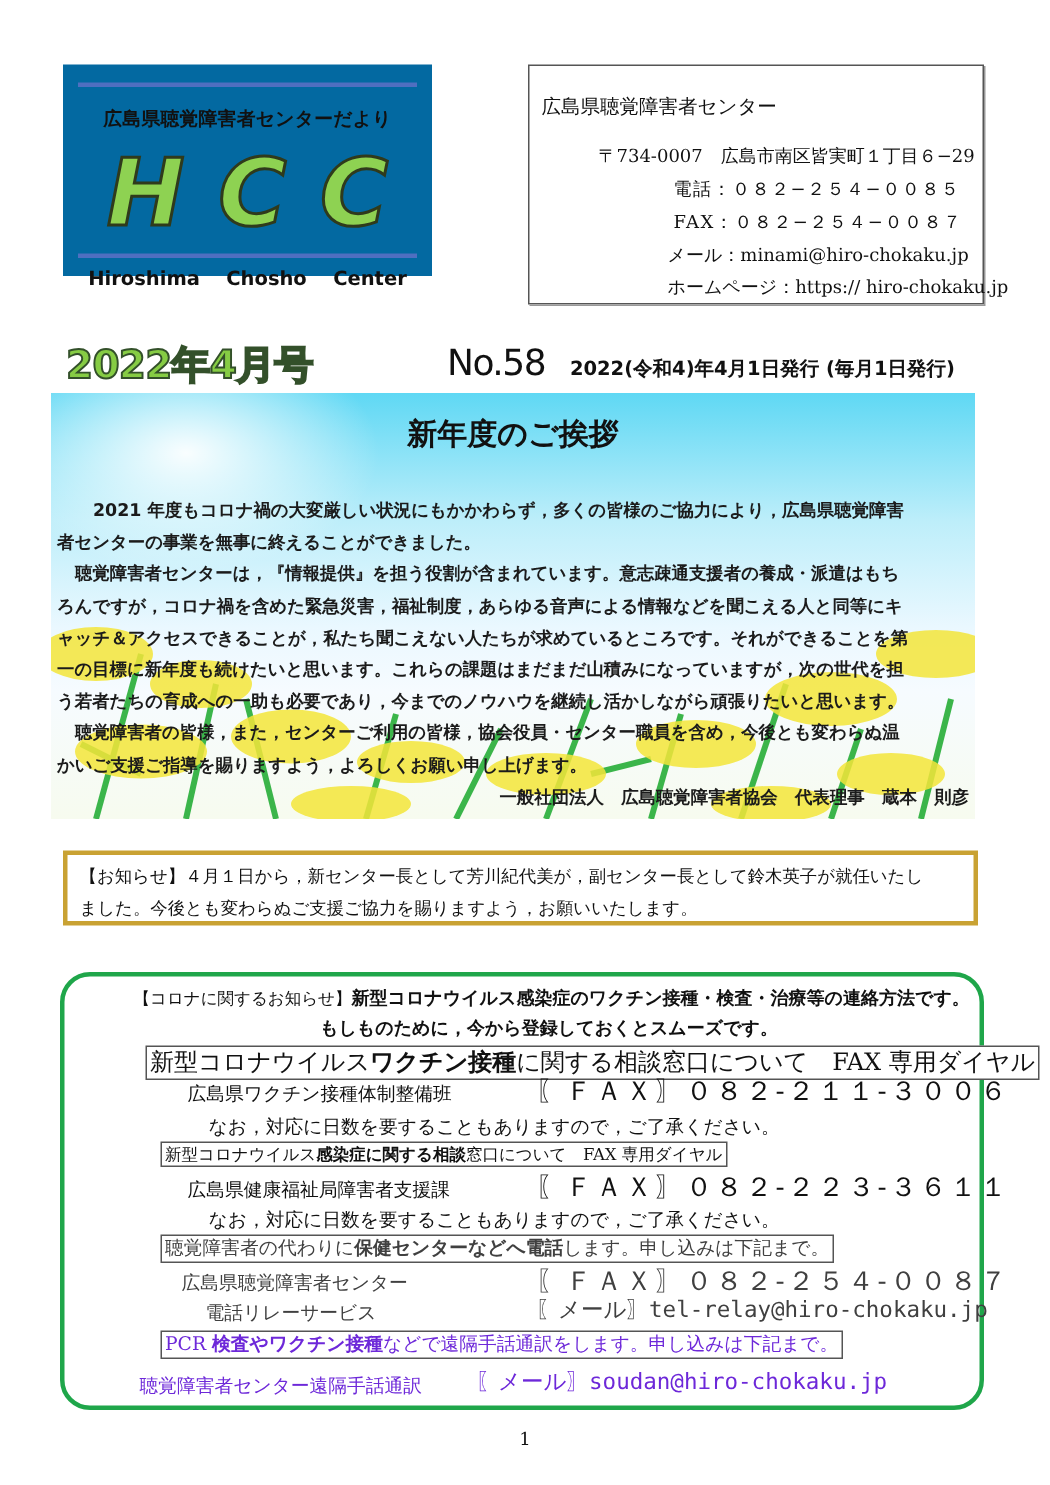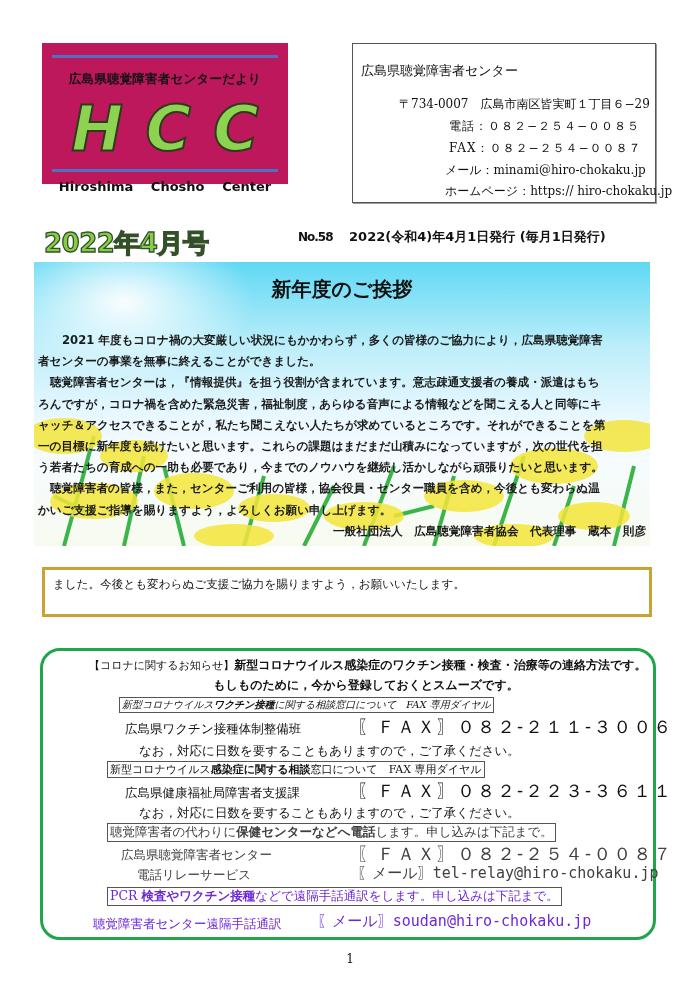--- a/index.html
+++ b/index.html
@@ -2,37 +2,37 @@
 <html><head>
 <meta charset="utf-8">
 <style>
   html, body { margin:0; padding:0; background:#ffffff; }
   body { width:700px; height:990px; position:relative; overflow:hidden;
          font-family:"DejaVu Sans", sans-serif; color:#111; }
   .serif { font-family:"DejaVu Serif", "Liberation Serif", serif; }
   .mono { font-family:"DejaVu Sans Mono", "Liberation Mono", monospace; }
 
   
-  .logo { position:absolute; left:42px; top:43px; width:246px; height:141px; background:#be185d; }
+  .logo { position:absolute; left:42px; top:43px; width:246px; height:141px; background:#0369a1; }
   .logo .bar { position:absolute; left:10px; right:10px; height:3px; background:#4f6fc0; }
   .logo .bar.top { top:12px; } .logo .bar.bot { bottom:12px; }
   .logo .subtitle { position:absolute; top:28px; left:0; right:0; text-align:center; font-size:12.5px; font-weight:bold; letter-spacing:0.2px; }
   .logo .letters { position:absolute; top:55px; left:0; right:0; display:flex; justify-content:space-around; padding:0 18px; }
   .logo .letter { font-size:62px; font-weight:900; font-style:italic; color:#8ed252; -webkit-text-stroke:2px #2f3a1c; line-height:1; font-family:"DejaVu Sans", sans-serif; }
   .logo .words { position:absolute; top:136px; left:0; right:0; display:flex; justify-content:space-around; padding:0 8px; font-size:13px; font-weight:bold; }
 
   .issue-big { position:absolute; left:44px; top:226px; font-size:26px; font-weight:900; color:#86cc44; -webkit-text-stroke:1.3px #33502a; letter-spacing:-0.5px; }
 
   
   .addr { position:absolute; left:352px; top:43px; width:302px; height:158px; border:1px solid #555; box-shadow:1px 1px 0 #999; }
   .addr .org { position:absolute; left:8px; top:18px; font-size:13px; }
   .addr .line { position:absolute; font-size:12px; white-space:nowrap; }
 
   .issue-line { position:absolute; left:298px; top:228px; font-size:13px; font-weight:bold; white-space:nowrap; }
-  .issue-line .no { font-size:12px; font-weight:700; letter-spacing:-1px; margin-right:12px;text-align:right; }
+  .issue-line .no { font-size:24px; font-weight:400; letter-spacing:-1px; margin-right:12px;text-align:right; }
 
   
   .greet { position:absolute; left:34px; top:262px; width:616px; height:284px; overflow:hidden;
            background:linear-gradient(180deg,#5fd8f4 0%,#bdeefa 30%,#eaf8ff 55%,#f6fbff 70%,#f7fbef 100%); }
   .greet .glow { position:absolute; left:-40px; top:-40px; width:260px; height:160px; border-radius:50%;
            background:radial-gradient(ellipse at center, rgba(255,255,255,0.95) 0%, rgba(255,255,255,0) 70%); }
   .flowers { position:absolute; left:0; right:0; bottom:0; height:150px; }
   .greet h1 { position:absolute; top:14px; left:0; right:0; margin:0; text-align:center; font-size:20px; font-weight:900; }
   .greet .body { position:absolute; left:4px; right:4px; top:68px; font-size:11.6px; font-weight:bold; line-height:21.2px; color:#1b1b1b; }
   .greet .body p { margin:0; }
@@ -127,30 +127,31 @@
     <p>ャッチ＆アクセスできることが，私たち聞こえない人たちが求めているところです。それができることを第</p>
     <p>一の目標に新年度も続けたいと思います。これらの課題はまだまだ山積みになっていますが，次の世代を担</p>
     <p>う若者たちの育成への一助も必要であり，今までのノウハウを継続し活かしながら頑張りたいと思います。</p>
     <p class="indent1">聴覚障害者の皆様，また，センターご利用の皆様，協会役員・センター職員を含め，今後とも変わらぬ温</p>
     <p>かいご支援ご指導を賜りますよう，よろしくお願い申し上げます。</p>
     <p class="sign">一般社団法人　広島聴覚障害者協会　代表理事　蔵本　則彦</p>
   </div>
 </div>
 
 <div class="notice serif">
+  <div>【お知らせ】４月１日から，新センター長として芳川紀代美が，副センター長として鈴木英子が就任いたし</div>
   <div>ました。今後とも変わらぬご支援ご協力を賜りますよう，お願いいたします。</div>
 </div>
 
 <div class="covid">
   <div class="el" style="left:10px; top:6px; font-size:12px;">
     <span class="serif" style="font-size:11px;">【コロナに関するお知らせ】</span><span style="font-weight:bold;">新型コロナウイルス感染症のワクチン接種・検査・治療等の連絡方法です。</span>
   </div>
   <div class="el" style="left:0; right:0; top:26px; text-align:center; font-size:12px; font-weight:bold;">もしものために，今から登録しておくとスムーズです。</div>
 
-  <div class="el serif boxed" style="left:40px; top:46px; font-size:10px;font-style:italic;">
+  <div class="el serif boxed" style="left:18px; top:46px; font-size:16px;">
     <span>新型コロナウイルス</span><b>ワクチン接種</b><span>に関する相談窓口について　FAX 専用ダイヤル</span>
   </div>
   <div class="el serif" style="left:46px; top:70px; font-size:12.5px;">広島県ワクチン接種体制整備班</div>
   <div class="el serif fax" style="left:278px; top:64px;">〖ＦＡＸ〗０８２-２１１-３００６</div>
   <div class="el serif" style="left:60px; top:92px; font-size:12.5px;">なお，対応に日数を要することもありますので，ご了承ください。</div>
 
   <div class="el serif boxed" style="left:28px; top:110px; font-size:11px;">
     <span>新型コロナウイルス</span><b>感染症に関する相談</b><span>窓口について　FAX 専用ダイヤル</span>
   </div>
   <div class="el serif" style="left:46px; top:134px; font-size:12.5px;">広島県健康福祉局障害者支援課</div>

